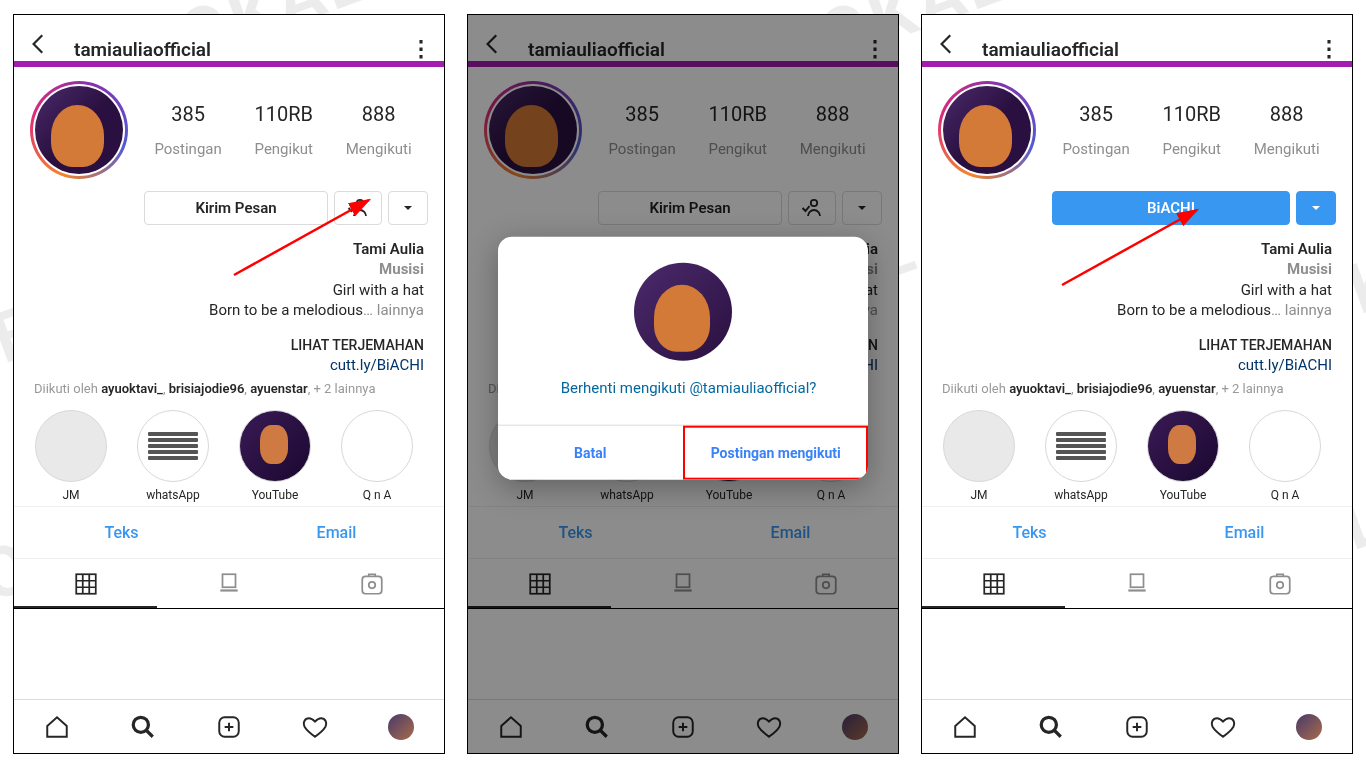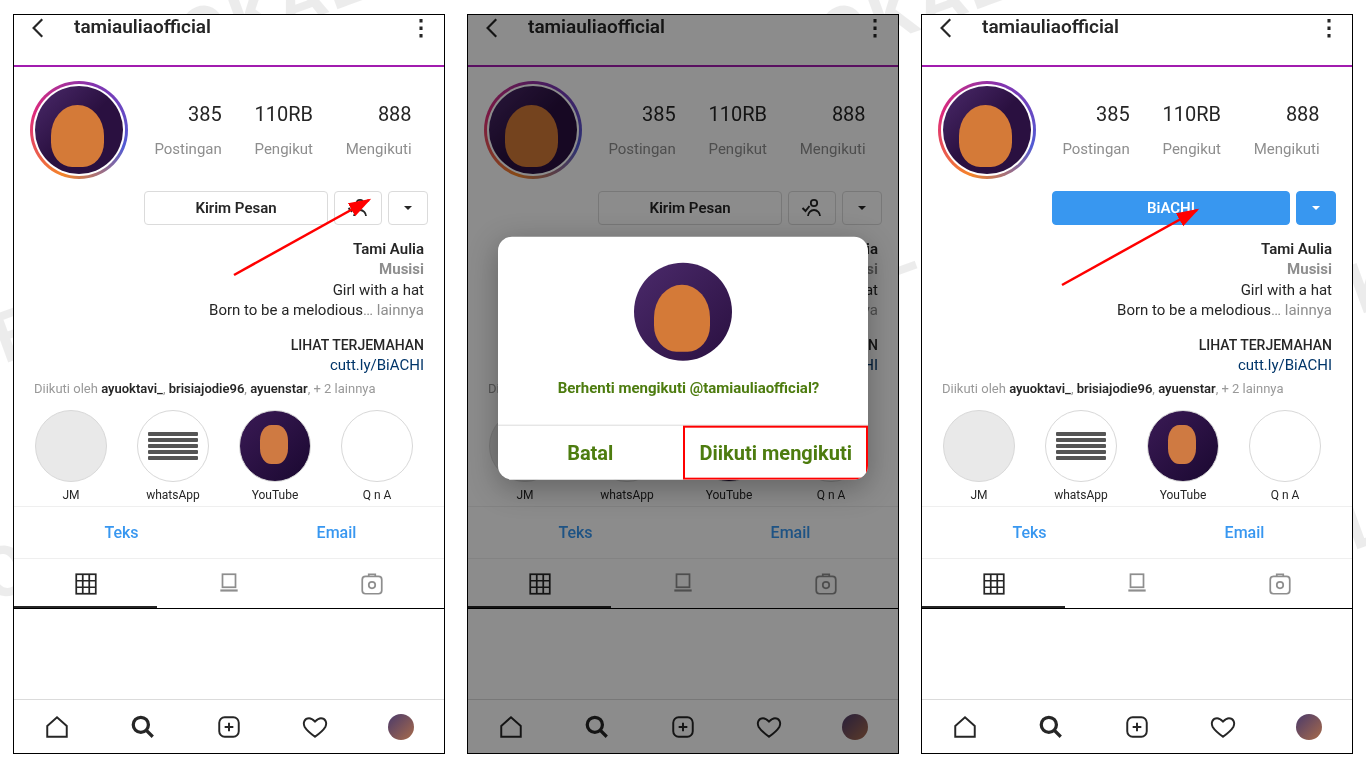--- a/index.html
+++ b/index.html
@@ -39,23 +39,23 @@
     border: 1px solid #000;
     background: #fff;
     display: flex;
     flex-direction: column;
     position: relative;
     overflow: hidden;
   }
   .header {
     height: 52px;
     display: flex;
-    align-items: flex-start;
+    align-items: flex-end;
     padding: 0 12px;
-    border-bottom: 2px solid #a21caf;
+    border-bottom: 6px solid #a21caf;
   }
   .back-arrow svg { width: 26px; height: 26px; }
   .username {
     flex: 1;
     font-size: 19px;
     font-weight: 600;
     margin-left: 22px;
     color:#262626;
   }
   .more-dots { font-size: 22px; font-weight:700; color:#262626;}
@@ -93,21 +93,21 @@
     width:60%;height:70%;
     background:#d47a38;
     border-radius:50% 50% 40% 40%;
   }
   .stats {
     flex:1;
     display:flex;
     justify-content:space-around;
     margin-left:10px;
   }
-  .stat { text-align:right;}
+  .stat { text-align:center;}
   .stat .num { font-size:20px; font-weight:400; color:#262626;}
   .stat .lab { font-size:15px; color:#8e8e8e; margin-top:14px;}
   .action-row {
     display:flex;
     gap:6px;
     padding: 4px 16px 4px 130px;
   }
   .btn {
     border:1px solid #dbdbdb;
     border-radius:4px;
@@ -230,23 +230,23 @@
     overflow:hidden;
     box-shadow:0 8px 30px rgba(0,0,0,0.3);
   }
   .modal .m-av {
     width:98px;height:98px;border-radius:50%;
     margin:26px auto 18px auto;
     background:linear-gradient(135deg,#4b2a6b,#2a1040);
     position:relative;overflow:hidden;
   }
   .modal .m-av::after{content:"";position:absolute;left:20%;top:22%;width:58%;height:68%;background:#d47a38;border-radius:50% 50% 40% 40%;}
-  .modal .m-txt { font-size:15px; color:#4d7c0f; padding:0 20px 28px 31px;font-weight:bold;}
+  .modal .m-txt { font-size:15px; color:#0369a1; padding:0 20px 28px 31px;}
   .modal .m-btns { display:flex; border-top:1px solid #dbdbdb;}
-  .modal .m-btns div{flex:1;height:54px;display:flex;align-items:center;justify-content:center;font-size:20px;font-weight:700;color:#4d7c0f;}
+  .modal .m-btns div{flex:1;height:54px;display:flex;align-items:center;justify-content:center;font-size:14px;font-weight:700;color:#3b82f6;}
   .modal .m-btns div + div{border-left:1px solid #dbdbdb;}
   .red-box { outline:2.5px solid #f00; outline-offset:-2px;}
   
   .person-check svg{width:24px;height:24px;}
 </style>
 </head>
 <body>
 
 <div class="wm-text" style="left:40px;top:-10px;">BEROKAL</div>
 <div class="wm-text" style="left:680px;top:-10px;">BEROKAL</div>
@@ -551,21 +551,21 @@
           <div class="nav-avatar"></div>
         </div>
   </div>
 
   <div class="dim"></div>
   <div class="modal">
     <div class="m-av"></div>
     <div class="m-txt">Berhenti mengikuti @tamiauliaofficial?</div>
     <div class="m-btns">
       <div>Batal</div>
-      <div class="red-box">Diikuti mengikuti</div>
+      <div class="red-box">Postingan mengikuti</div>
     </div>
   </div>
 </div>
 
 <div class="phone">
   <div class="header">
     <span class="back-arrow"><svg viewBox="0 0 24 24" fill="none" stroke="#262626" stroke-width="2">
             <path d="M15 4l-8 8 8 8"></path>
           </svg></span>
     <span class="username">tamiauliaofficial</span>

